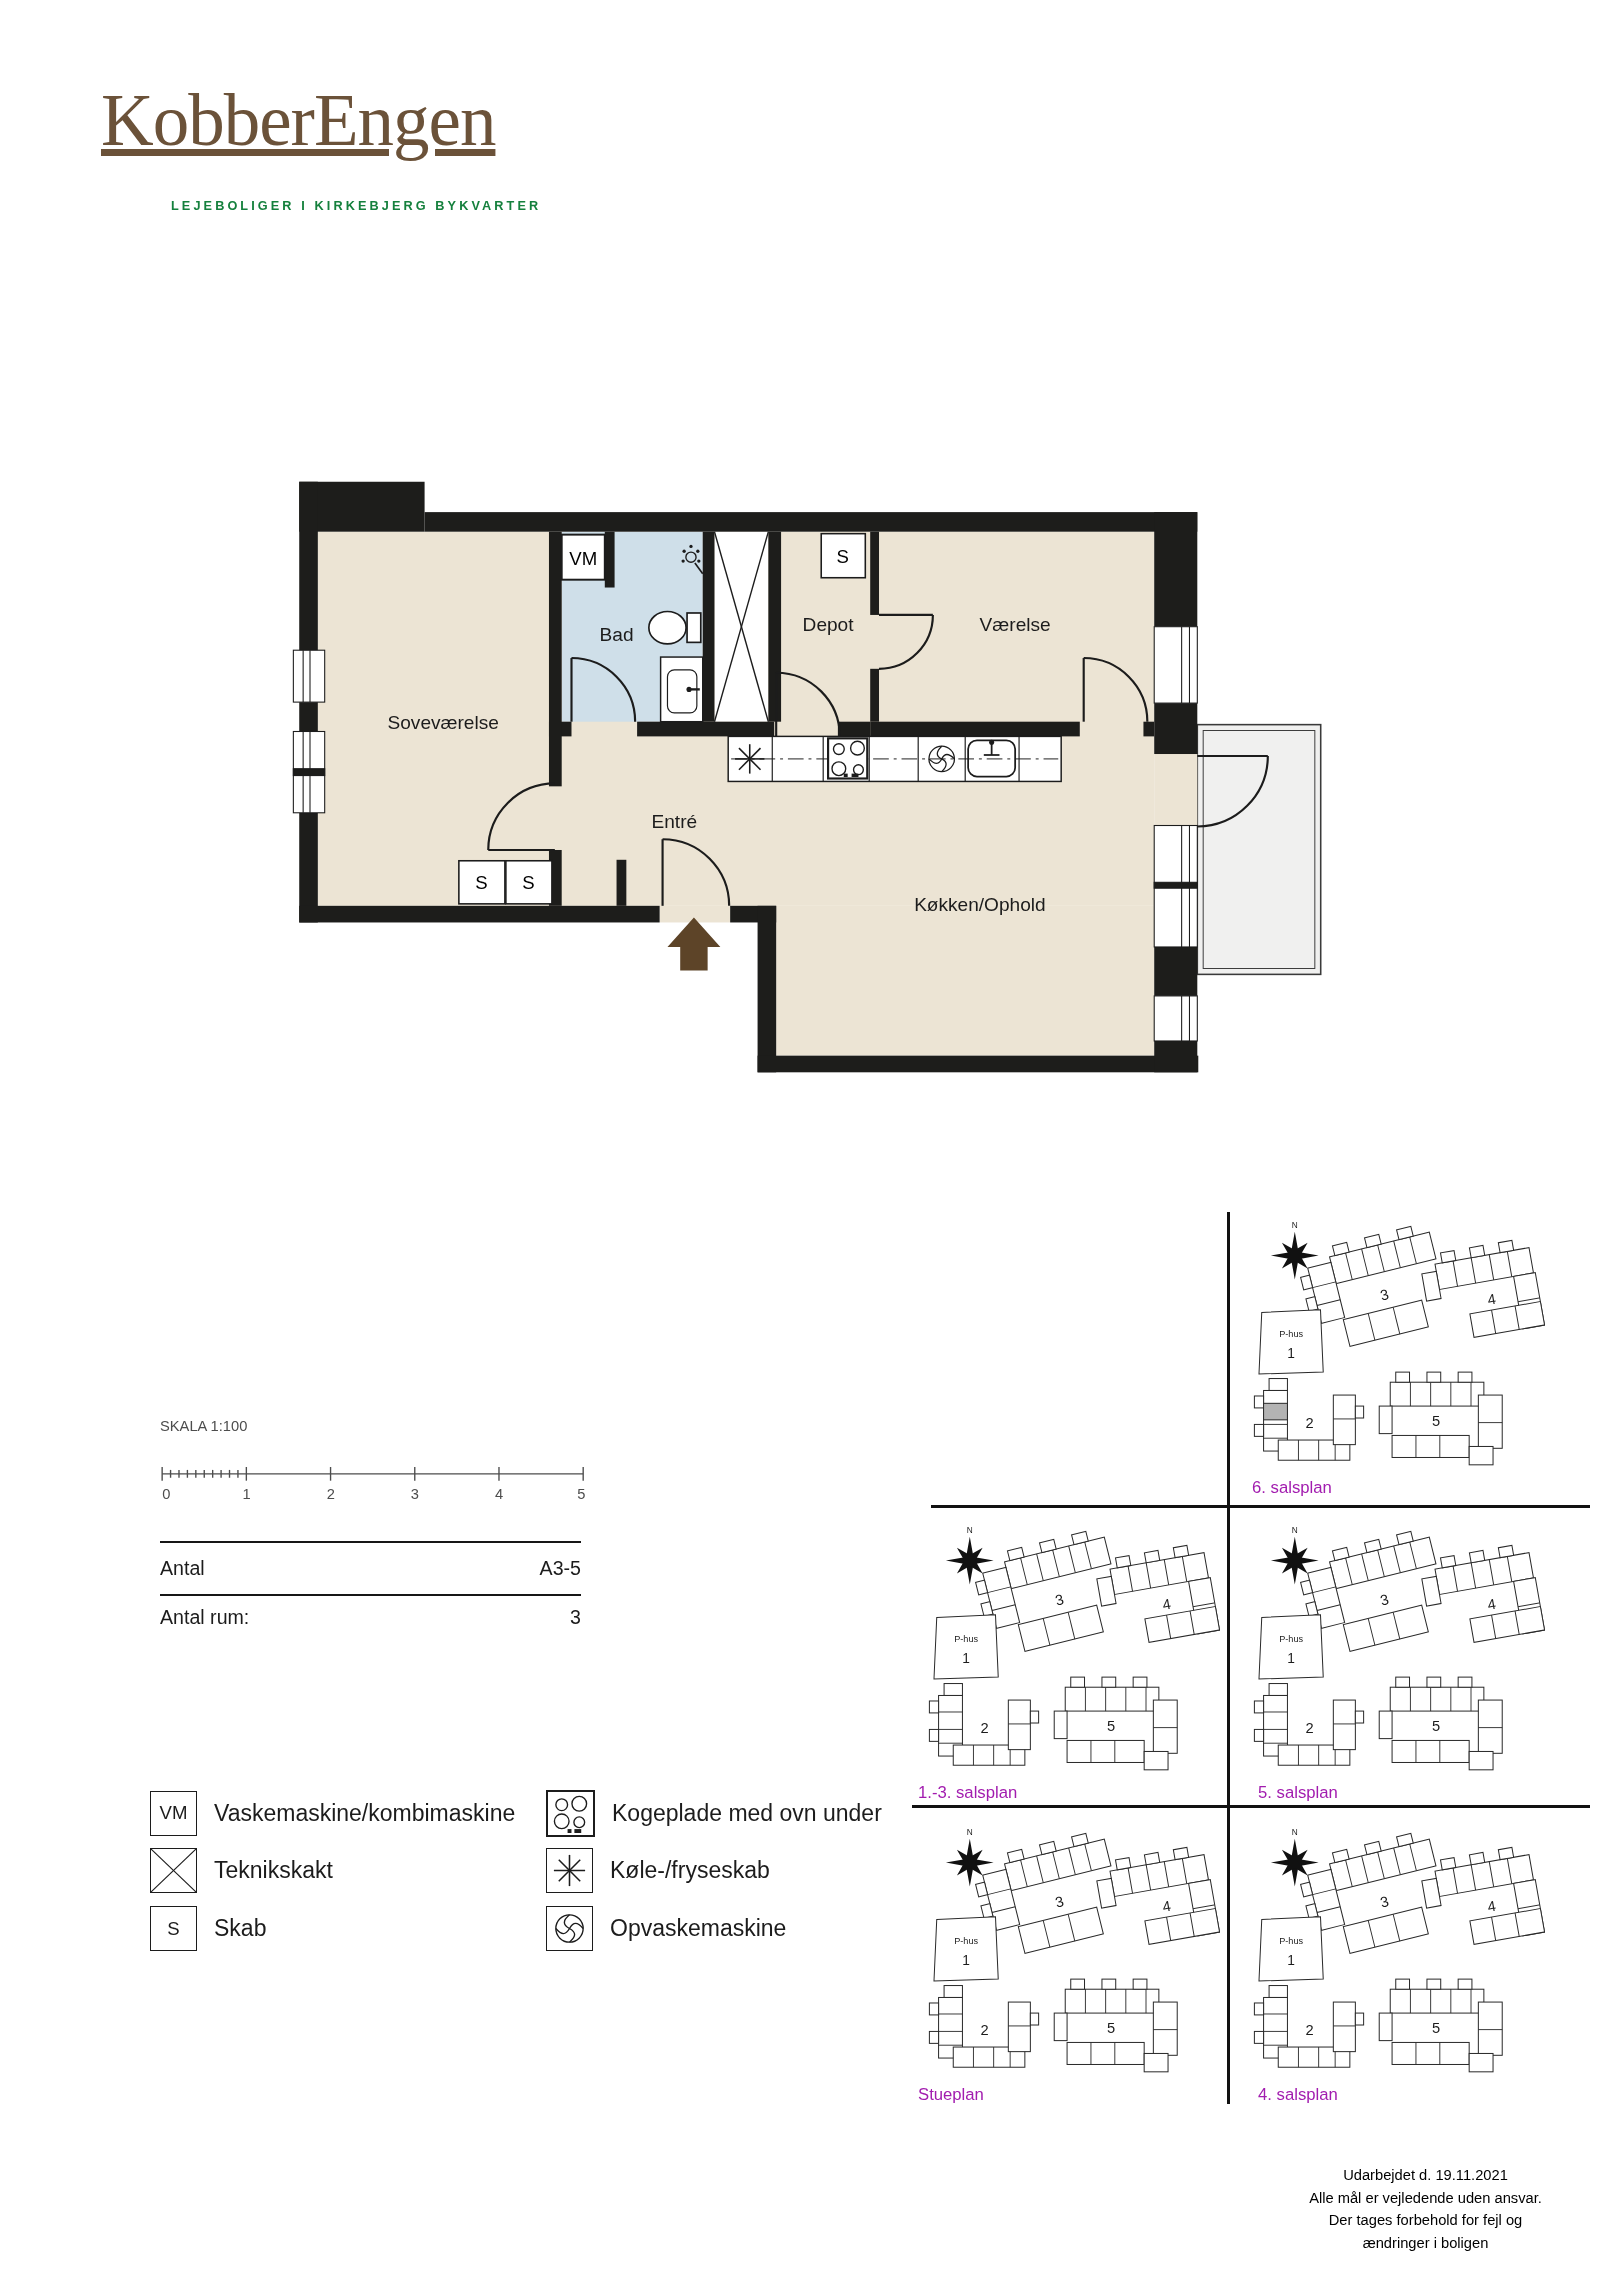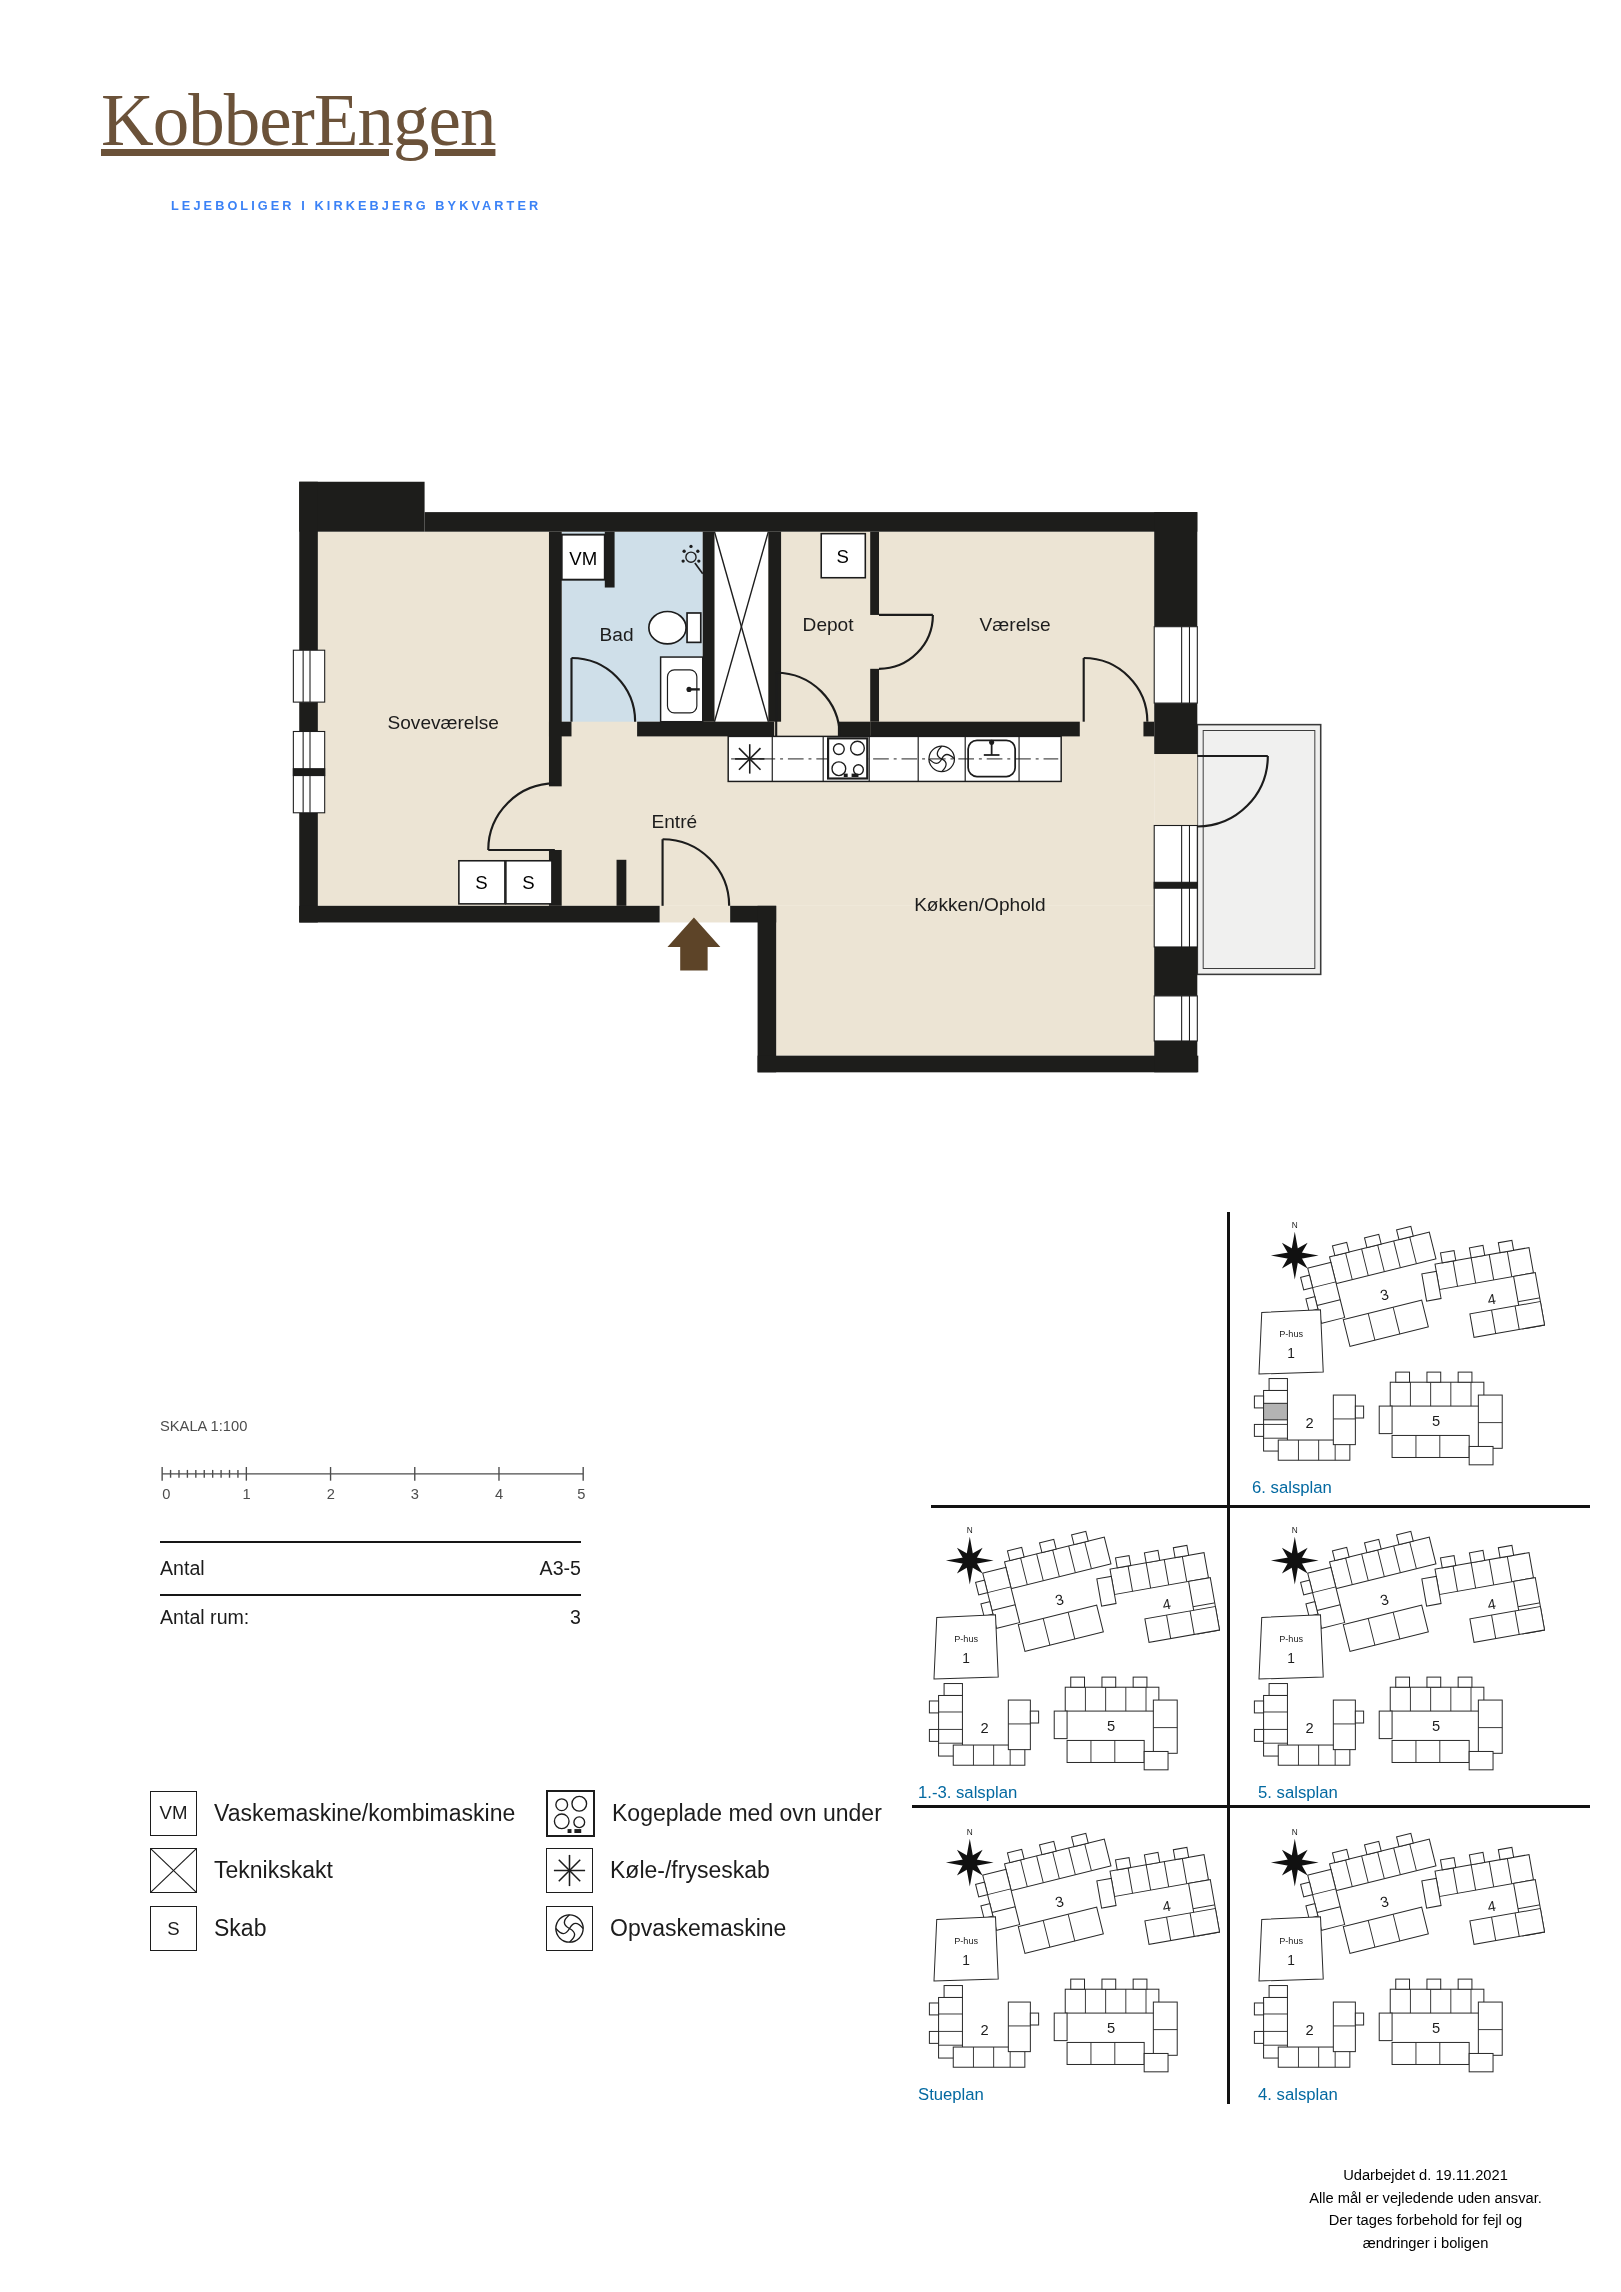--- a/index.html
+++ b/index.html
@@ -2,21 +2,21 @@
 <html><head>
 <meta charset="utf-8">
 <style>
   html,body{margin:0;padding:0;background:#888;}
   #page{position:relative;width:1621px;height:2293px;background:#ffffff;overflow:hidden;
         font-family:"Liberation Sans",sans-serif;color:#1c1c1c;}
   .abs{position:absolute;}
   
   #logo{left:101px;top:84px;font-family:"Liberation Serif","DejaVu Serif",serif;
         font-size:73px;line-height:1;color:#6b5239;letter-spacing:-1px;text-decoration:underline;}
-  #tagline{left:171px;top:199px;font-size:12.7px;font-weight:bold;letter-spacing:3.1px;color:#3b82f6;}
+  #tagline{left:171px;top:199px;font-size:12.7px;font-weight:bold;letter-spacing:3.1px;color:#15803d;}
   
   #skala-title{left:160px;top:1418px;font-size:14.7px;color:#4d4d4d;text-align:center;}
   #scalebar{left:160px;top:1466px;}
   .tick-num{font-size:15px;fill:#4d4d4d;}
   
   #info{left:160px;top:1541px;width:421px;font-size:19.6px;}
   .info-rule{height:2px;background:#161616;}
   .info-row{display:flex;justify-content:space-between;}
   .row-type{padding:13.7px 0 14.7px 0;}
   .row-b{padding:14.7px 0 0 0;}
@@ -24,21 +24,21 @@
   
   .leg-col{top:1790px;}
   #leg-left{left:150px;}
   #leg-right{left:546px;}
   .leg-item{display:flex;align-items:center;margin-bottom:11.8px;height:46px;}
   .leg-box{width:45px;height:43px;border:1.5px solid #1c1c1c;display:flex;align-items:center;
            justify-content:center;font-size:18.6px;background:#fff;flex:0 0 auto;}
   .leg-label{margin-left:17px;font-size:23px;white-space:nowrap;}
   
   .sp-line{background:#111;}
-  .sp-label{font-size:16.7px;color:#0369a1;white-space:nowrap;}
+  .sp-label{font-size:16.7px;color:#a21caf;white-space:nowrap;}
   .sp-panel{width:323px;height:257px;}
   .sp-panel svg{width:100%;height:100%;}
   
   #footer{left:1215px;top:2164px;width:421px;text-align:center;font-size:14.7px;line-height:22.5px;color:#000;}
   svg text{font-family:"Liberation Sans",sans-serif;}
 </style>
 </head>
 <body>
 
 <div id="page">

